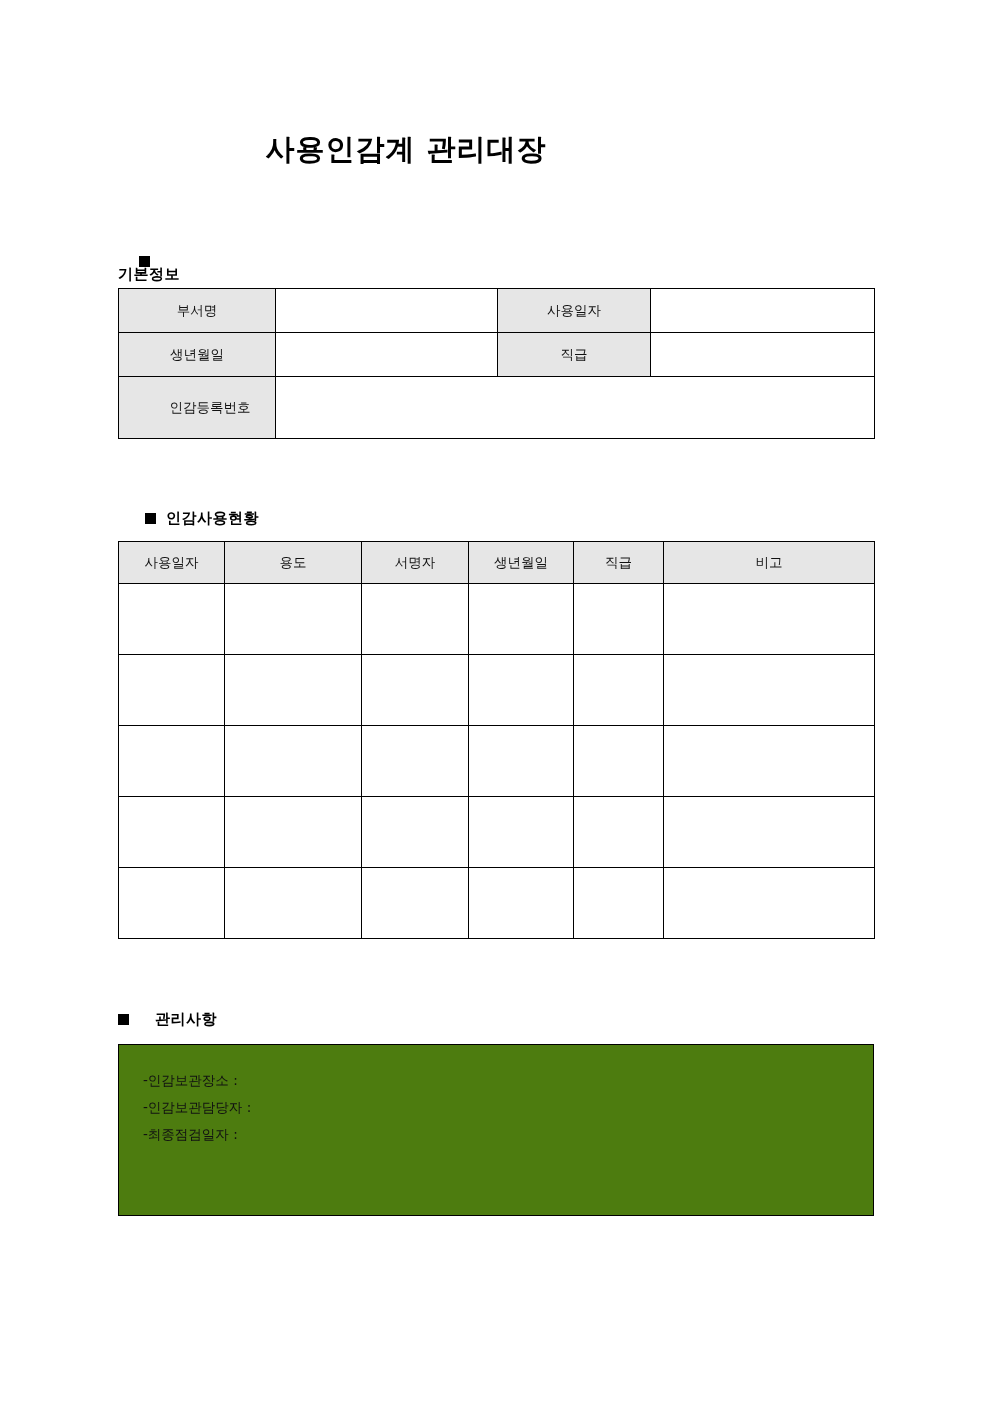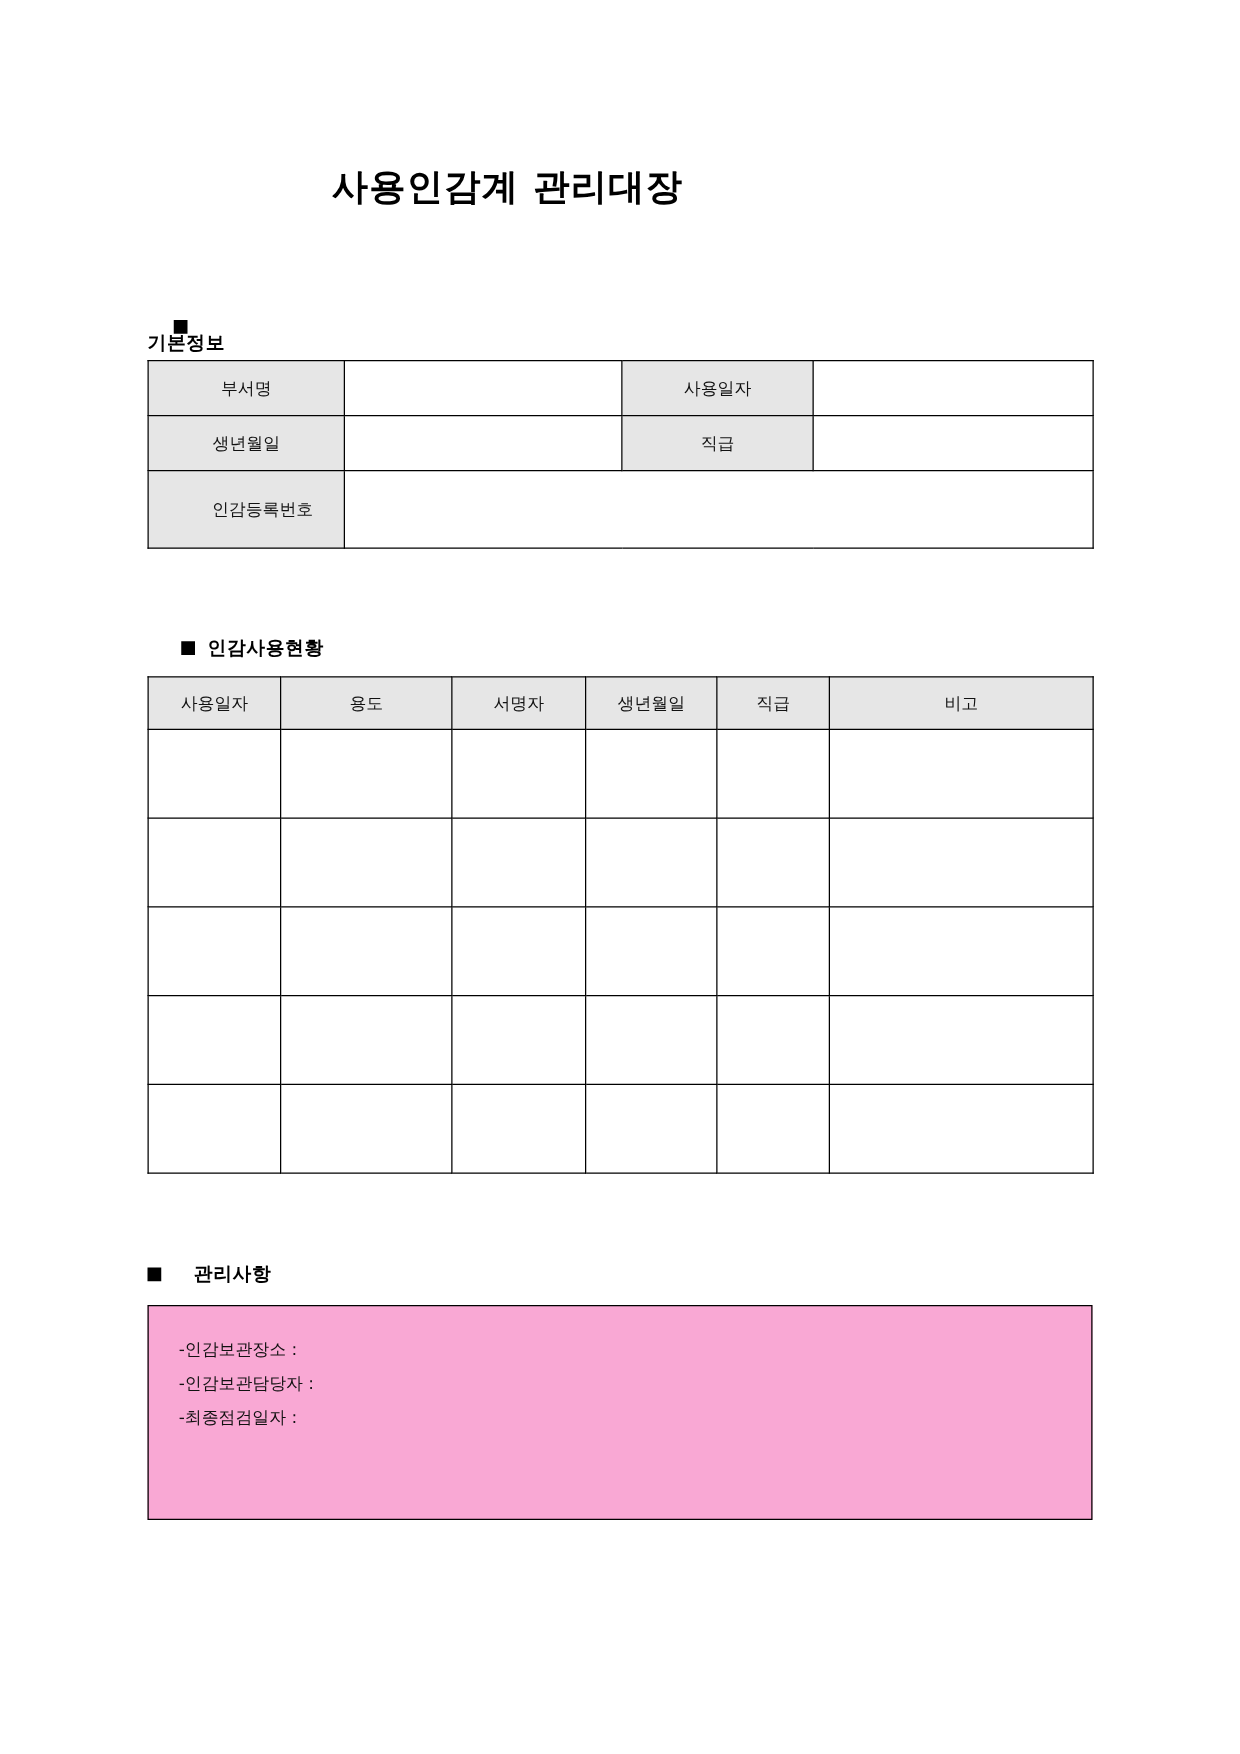--- a/index.html
+++ b/index.html
@@ -107,21 +107,21 @@
 
   
   #manage-box {
     position: absolute;
     left: 118px;
     top: 1044px;
     width: 756px;
     height: 172px;
     border: 1px solid #000000;
     box-sizing: border-box;
-    background: #f9a8d4;
+    background: #4d7c0f;
   }
   #manage-box .note-list {
     margin: 0;
     padding: 22px 0 0 24px;
     list-style: none;
   }
   #manage-box .note-line {
     font-size: 13.5px;
     line-height: 27px;
     color: #111111;

